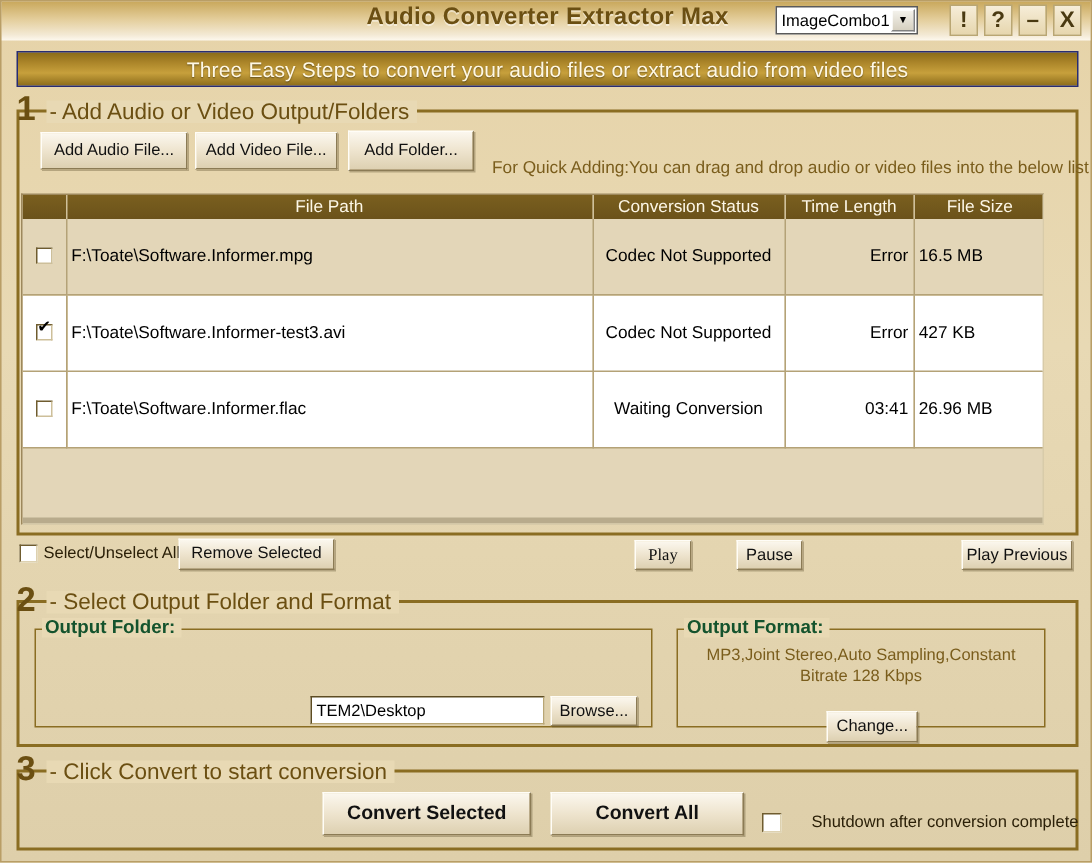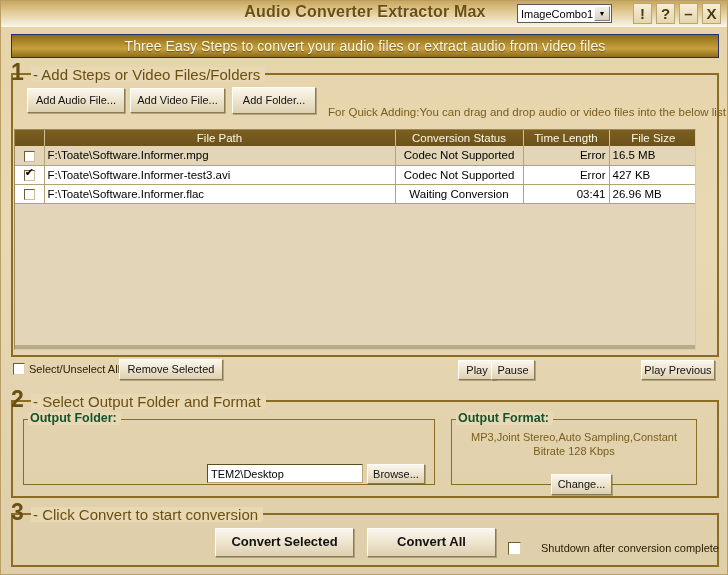--- a/index.html
+++ b/index.html
@@ -158,21 +158,21 @@
     height: 16px;
     border-right: 1px solid #cfc09a;
     padding: 0 2px;
     text-align: center;
     line-height: 16px;
   }
   table.flist td {
     height: 19px;
     border-right: 1px solid #b4a277;
     border-bottom: 1px solid #b4a277;
-    padding: 0 3px;
+    padding: 16px 3px;
     color: #000;
     white-space: nowrap;
     overflow: hidden;
     line-height: 18px;
   }
   tr.row-a td { background: #e3d6b8; }
   tr.row-b td { background: #ffffff; }
   td.c-check { text-align: center; padding: 0; }
   td.c-path  { text-align: left; }
   td.c-status{ text-align: center; }
@@ -206,21 +206,21 @@
     position: absolute; left: 12px; top: 362px;
     display: flex; align-items: center; gap: 4px;
   }
   #sel-all-box {
     width: 12px; height: 12px;
     background: #fff; border: 1px solid #6f5c2f;
     border-right-color: #ddd1b0; border-bottom-color: #ddd1b0;
   }
   #sel-all-label { font-size: 11px; color: #2b2008; white-space: nowrap; }
   #btn-remove   { left: 118px; top: 358px; width: 104px; height: 21px; }
-  #btn-play     { left: 457px; top: 359px; width: 38px; height: 20px; }
+  #btn-play     { left: 422px; top: 359px; width: 38px; height: 20px; font-family: Liberation Serif, serif; }
   #btn-pause    { left: 490px; top: 359px; width: 44px; height: 20px; }
   #btn-playprev { left: 640px; top: 359px; width: 74px; height: 20px; }
 
   
   #grp2 { left: 10px; top: 399px; width: 708px; height: 98px; }
   #grp2-num { left: 10px; top: 387px; }
   #grp2-title { left: 30px; top: 393px; }
 
   .subgroup {
     position: absolute;
@@ -301,21 +301,21 @@
     <div class="winbtn" id="btn-min">–</div>
     <div class="winbtn" id="btn-close">X</div>
   </div>
 
   <div id="banner">
     <span id="banner-text">Three Easy Steps to convert your audio files or extract audio from video files</span>
   </div>
 
   <div class="group" id="grp1"></div>
   <div class="group-num" id="grp1-num">1</div>
-  <div class="group-title" id="grp1-title">- Add Steps or Video Files/Folders</div>
+  <div class="group-title" id="grp1-title">- Add Audio or Video Output/Folders</div>
 
   <div class="btn" id="btn-add-audio">Add Audio File...</div>
   <div class="btn" id="btn-add-video">Add Video File...</div>
   <div class="btn" id="btn-add-folder">Add Folder...</div>
   <div id="hint">For Quick Adding:You can drag and drop audio or video files into the below list</div>
 
   <div id="list">
     <div id="list-inner">
       <table class="flist">
         <colgroup>

